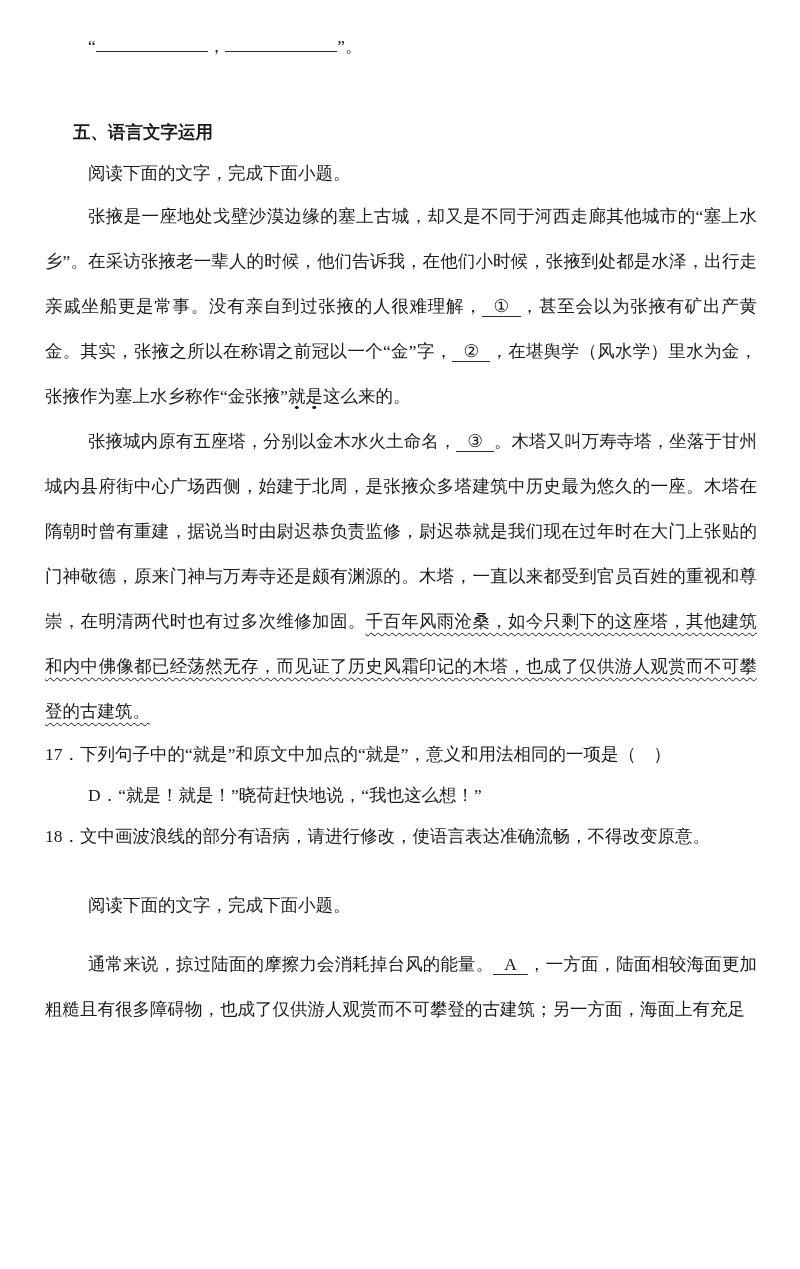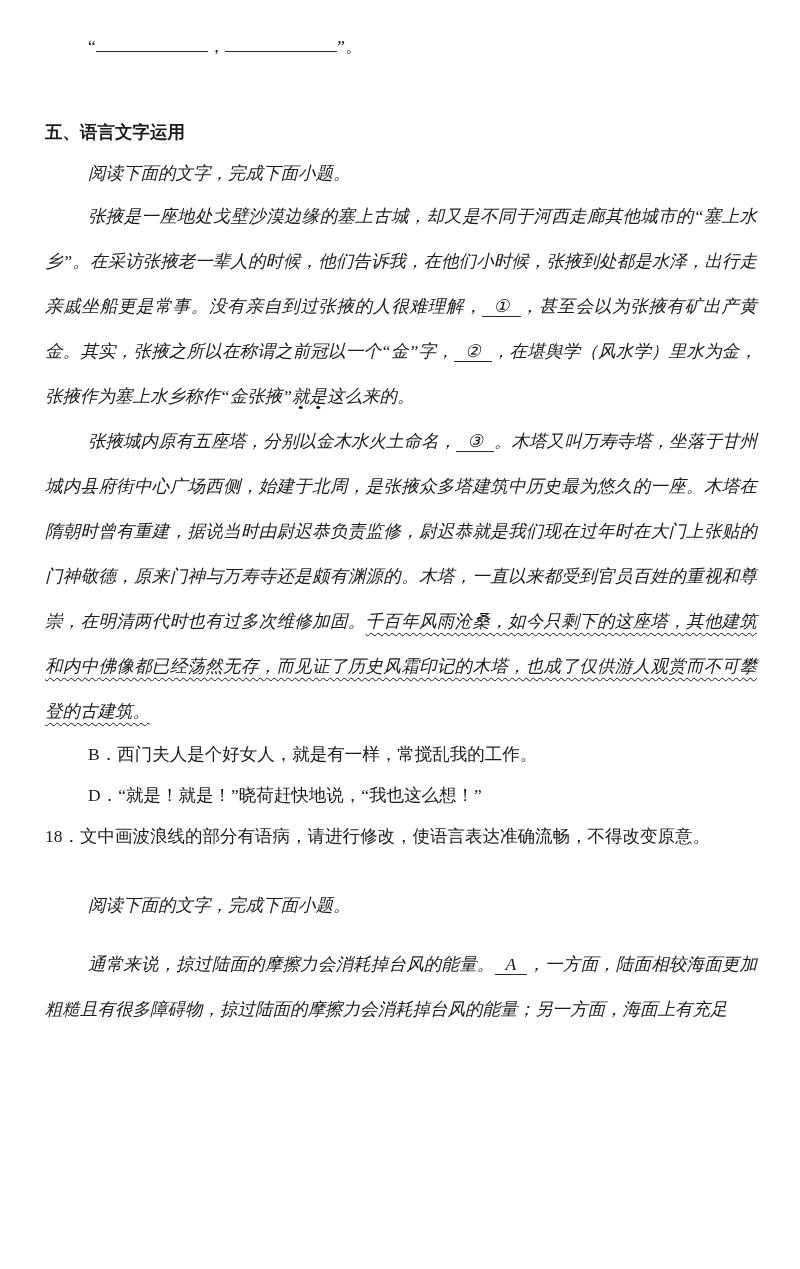--- a/index.html
+++ b/index.html
@@ -9,22 +9,22 @@
     height: 1269px;
     overflow: hidden;
     font-family: "Liberation Serif", "DejaVu Serif", serif;
     font-size: 17.5px;
     color: #1a1a1a;
   }
   .page { padding: 26px 43px 0 45px; }
   p { line-height: 41px; text-align: justify; }
   .para { line-height: 45px; }
   .ml { margin-left: 43px; }
-  .indent { text-indent: 43px; font-style: italic; }
-  .section-title { margin-top: 45px; font-weight: 700; }
+  .indent { text-indent: 43px; }
+  .section-title { margin-top: 45px; font-weight: 700; margin-left: 28px; }
   .mt-gap { margin-top: 28px; }
   .mt-small { margin-top: 16px; }
 
   
   .seg-blankline {
     display: inline-block;
     width: 112px;
     height: 0.85em;
     border-bottom: 1px solid #2a2a2a;
   }
@@ -55,24 +55,24 @@
 
 
   <p class="section-title">五、语言文字运用</p>
 
   <p class="indent">阅读下面的文字，完成下面小题。</p>
 
   <p class="indent para"><span>张掖是一座地处戈壁沙漠边缘的塞上古城，却又是不同于河西走廊其他城市的“塞上水乡”。在采访张掖老一辈人的时候，他们告诉我，在他们小时候，张掖到处都是水泽，出行走亲戚坐船更是常事。没有亲自到过张掖的人很难理解，</span><span class="seg-blanknum">①</span><span>，甚至会以为张掖有矿出产黄金。其实，张掖之所以在称谓之前冠以一个“金”字，</span><span class="seg-blanknum">②</span><span>，在堪舆学（风水学）里水为金，张掖作为塞上水乡称作“金张掖”</span><span class="seg-dots">就是</span><span>这么来的。</span></p>
 
   <p class="indent para"><span>张掖城内原有五座塔，分别以金木水火土命名，</span><span class="seg-blanknum">③</span><span>。木塔又叫万寿寺塔，坐落于甘州城内县府街中心广场西侧，始建于北周，是张掖众多塔建筑中历史最为悠久的一座。木塔在隋朝时曾有重建，据说当时由尉迟恭负责监修，尉迟恭就是我们现在过年时在大门上张贴的门神敬德，原来门神与万寿寺还是颇有渊源的。木塔，一直以来都受到官员百姓的重视和尊崇，在明清两代时也有过多次维修加固。</span><span class="seg-wavy">千百年风雨沧桑，如今只剩下的这座塔，其他建筑和内中佛像都已经荡然无存，而见证了历史风霜印记的木塔，也成了仅供游人观赏而不可攀登的古建筑。</span></p>
 
+  <p>17．下列句子中的“就是”和原文中加点的“就是”，意义和用法相同的一项是（　）</p>
 
-  <p class="ml">B．西门夫人是个好女人，就是有一样，常搅乱我的工作。</p>
   <p class="ml">D．“就是！就是！”晓荷赶快地说，“我也这么想！”</p>
 
 
   <p>18．文中画波浪线的部分有语病，请进行修改，使语言表达准确流畅，不得改变原意。</p>
 
   <p class="indent mt-gap">阅读下面的文字，完成下面小题。</p>
 
-  <p class="indent para mt-small"><span>通常来说，掠过陆面的摩擦力会消耗掉台风的能量。</span><span class="seg-blanknum">A</span><span>，一方面，陆面相较海面更加粗糙且有很多障碍物，掠过陆面的摩擦力会消耗掉台风的能量；另一方面，海面上有充足</span></p>
+  <p class="indent para mt-small"><span>通常来说，掠过陆面的摩擦力会消耗掉台风的能量。</span><span class="seg-blanknum">A</span><span>，一方面，陆面相较海面更加粗糙且有很多障碍物，也成了仅供游人观赏而不可攀登的古建筑；另一方面，海面上有充足</span></p>
 
 </div>
 
 </body></html>

